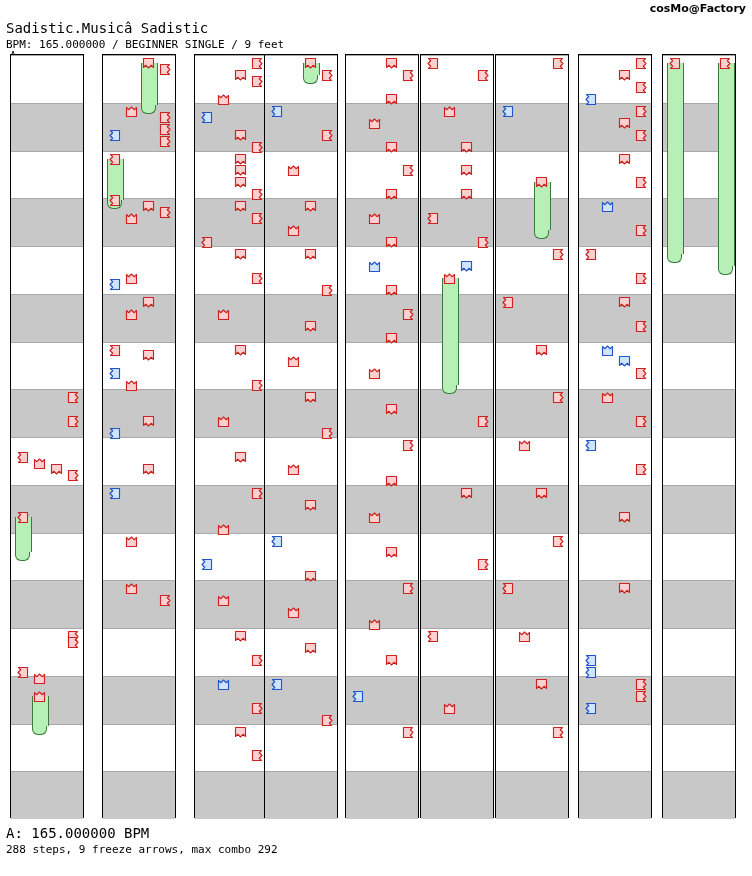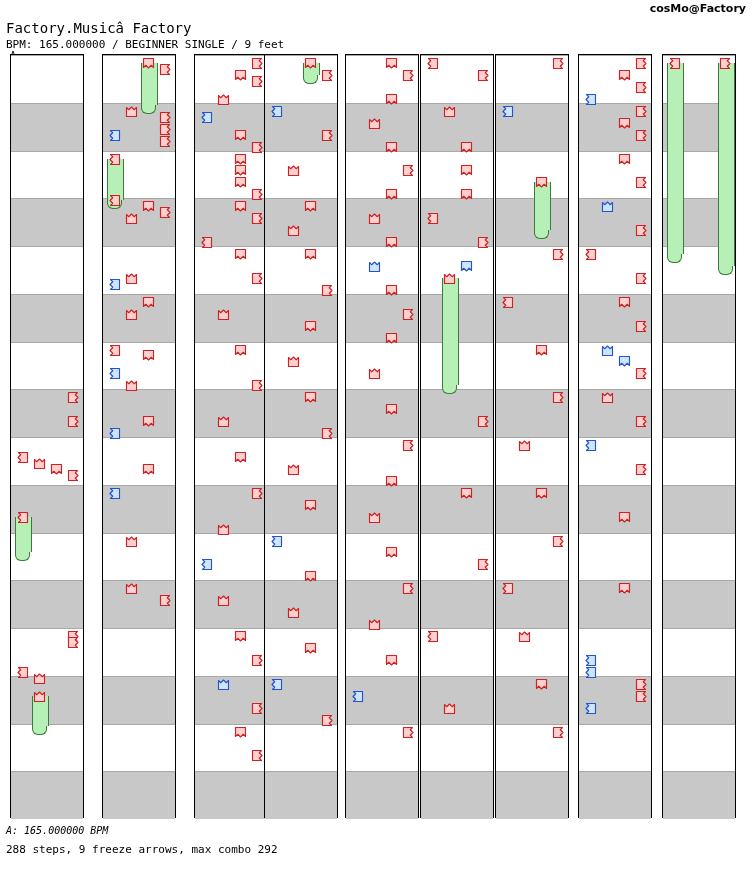--- a/index.html
+++ b/index.html
@@ -23,22 +23,21 @@
   #subtitle{
     position:absolute; left:6px; top:38px;
     font-size:11px;
   }
   #marker{
     position:absolute; left:10px; top:50px;
     font-size:10px;
   }
   #footer1{
     position:absolute; left:6px; top:825px;
-    font-size:10px;
-    font-style:italic;
+    font-size:14px;
   }
   #footer2{
     position:absolute; left:6px; top:843px;
     font-size:11px;
   }
   #board{
     position:absolute; left:0; top:54px;
     width:752px; height:768px;
   }
   .column{
@@ -78,21 +77,21 @@
     border-top:none;
     border-radius:0 0 6px 6px;
     box-sizing:border-box;
   }
   svg{display:block;}
 </style>
 </head>
 <body>
 
 <div id="credit">cosMo@Factory</div>
-<div id="title">Factory.Musicâ  Factory</div>
+<div id="title">Sadistic.Musicâ  Sadistic</div>
 <div id="subtitle">BPM: 165.000000 / BEGINNER SINGLE / 9 feet</div>
 <div id="marker">A</div>
 
 <div id="board">
     <div class="column" style="left: 10px;">
       <div class="beatrows">
         <div class="gridline" style="top: 0px;"></div>
         <div class="band" style="top: 47.75px; height: 47.75px;"></div>
         <div class="gridline" style="top: 47.75px;"></div>
         <div class="gridline" style="top: 95.5px;"></div>

